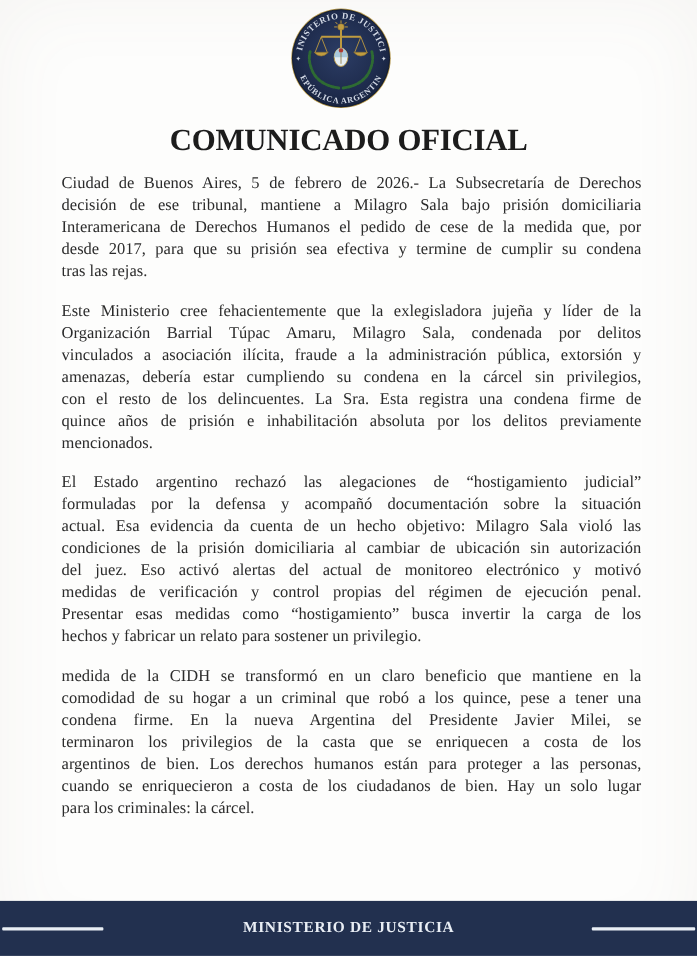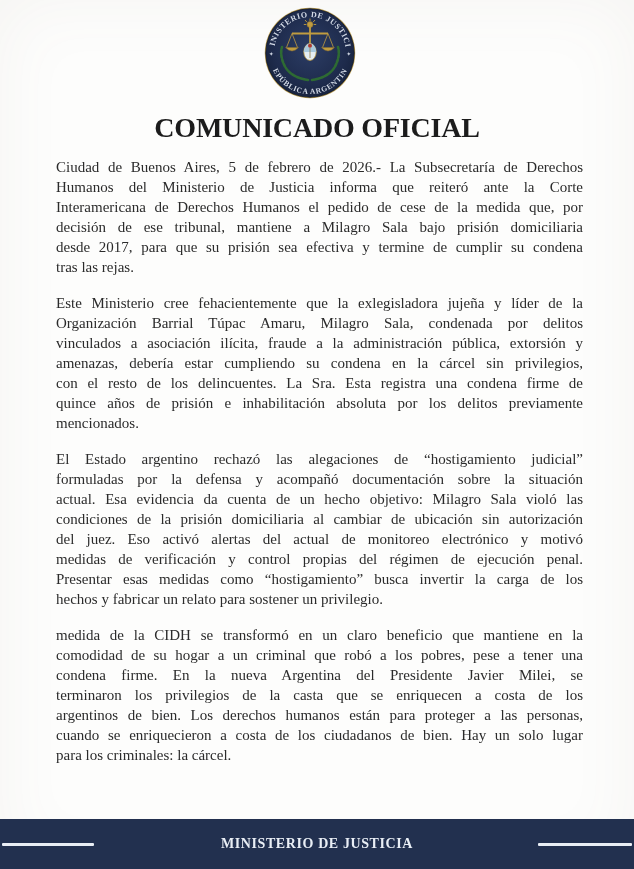--- a/index.html
+++ b/index.html
@@ -146,23 +146,22 @@
         <line x1="46" y1="41" x2="46" y2="51" stroke="#8a6e2f" stroke-width="0.7"></line>
       </g>
     </svg>
   </div>
 
   <h1 class="doc-title">COMUNICADO OFICIAL</h1>
 
   <div class="body-text" id="body-text">
       <div class="para">
         <div class="line">Ciudad de Buenos Aires, 5 de febrero de 2026.- La Subsecretaría de Derechos</div>
-        <div class="line">Humanos del Ministerio de Justicia informa que reiteró ante la Corte</div>
+        <div class="line">decisión de ese tribunal, mantiene a Milagro Sala bajo prisión domiciliaria</div>
         <div class="line">Interamericana de Derechos Humanos el pedido de cese de la medida que, por</div>
-        <div class="line">decisión de ese tribunal, mantiene a Milagro Sala bajo prisión domiciliaria</div>
         <div class="line">desde 2017, para que su prisión sea efectiva y termine de cumplir su condena</div>
         <div class="line last">tras las rejas.</div>
       </div>
       <div class="para">
         <div class="line">Este Ministerio cree fehacientemente que la exlegisladora jujeña y líder de la</div>
         <div class="line">Organización Barrial Túpac Amaru, Milagro Sala, condenada por delitos</div>
         <div class="line">vinculados a asociación ilícita, fraude a la administración pública, extorsión y</div>
         <div class="line">amenazas, debería estar cumpliendo su condena en la cárcel sin privilegios,</div>
         <div class="line">con el resto de los delincuentes. La Sra. Esta registra una condena firme de</div>
         <div class="line">quince años de prisión e inhabilitación absoluta por los delitos previamente</div>
@@ -173,21 +172,21 @@
         <div class="line">formuladas por la defensa y acompañó documentación sobre la situación</div>
         <div class="line">actual. Esa evidencia da cuenta de un hecho objetivo: Milagro Sala violó las</div>
         <div class="line">condiciones de la prisión domiciliaria al cambiar de ubicación sin autorización</div>
         <div class="line">del juez. Eso activó alertas del actual de monitoreo electrónico y motivó</div>
         <div class="line">medidas de verificación y control propias del régimen de ejecución penal.</div>
         <div class="line">Presentar esas medidas como “hostigamiento” busca invertir la carga de los</div>
         <div class="line last">hechos y fabricar un relato para sostener un privilegio.</div>
       </div>
       <div class="para">
         <div class="line">medida de la CIDH se transformó en un claro beneficio que mantiene en la</div>
-        <div class="line">comodidad de su hogar a un criminal que robó a los pobres, pese a tener una</div>
+        <div class="line">comodidad de su hogar a un criminal que robó a los quince, pese a tener una</div>
         <div class="line">condena firme. En la nueva Argentina del Presidente Javier Milei, se</div>
         <div class="line">terminaron los privilegios de la casta que se enriquecen a costa de los</div>
         <div class="line">argentinos de bien. Los derechos humanos están para proteger a las personas,</div>
         <div class="line">cuando se enriquecieron a costa de los ciudadanos de bien. Hay un solo lugar</div>
         <div class="line last">para los criminales: la cárcel.</div>
       </div>
     </div>
 
   <div class="footer-bar">
     <div class="footer-rule left"></div>

